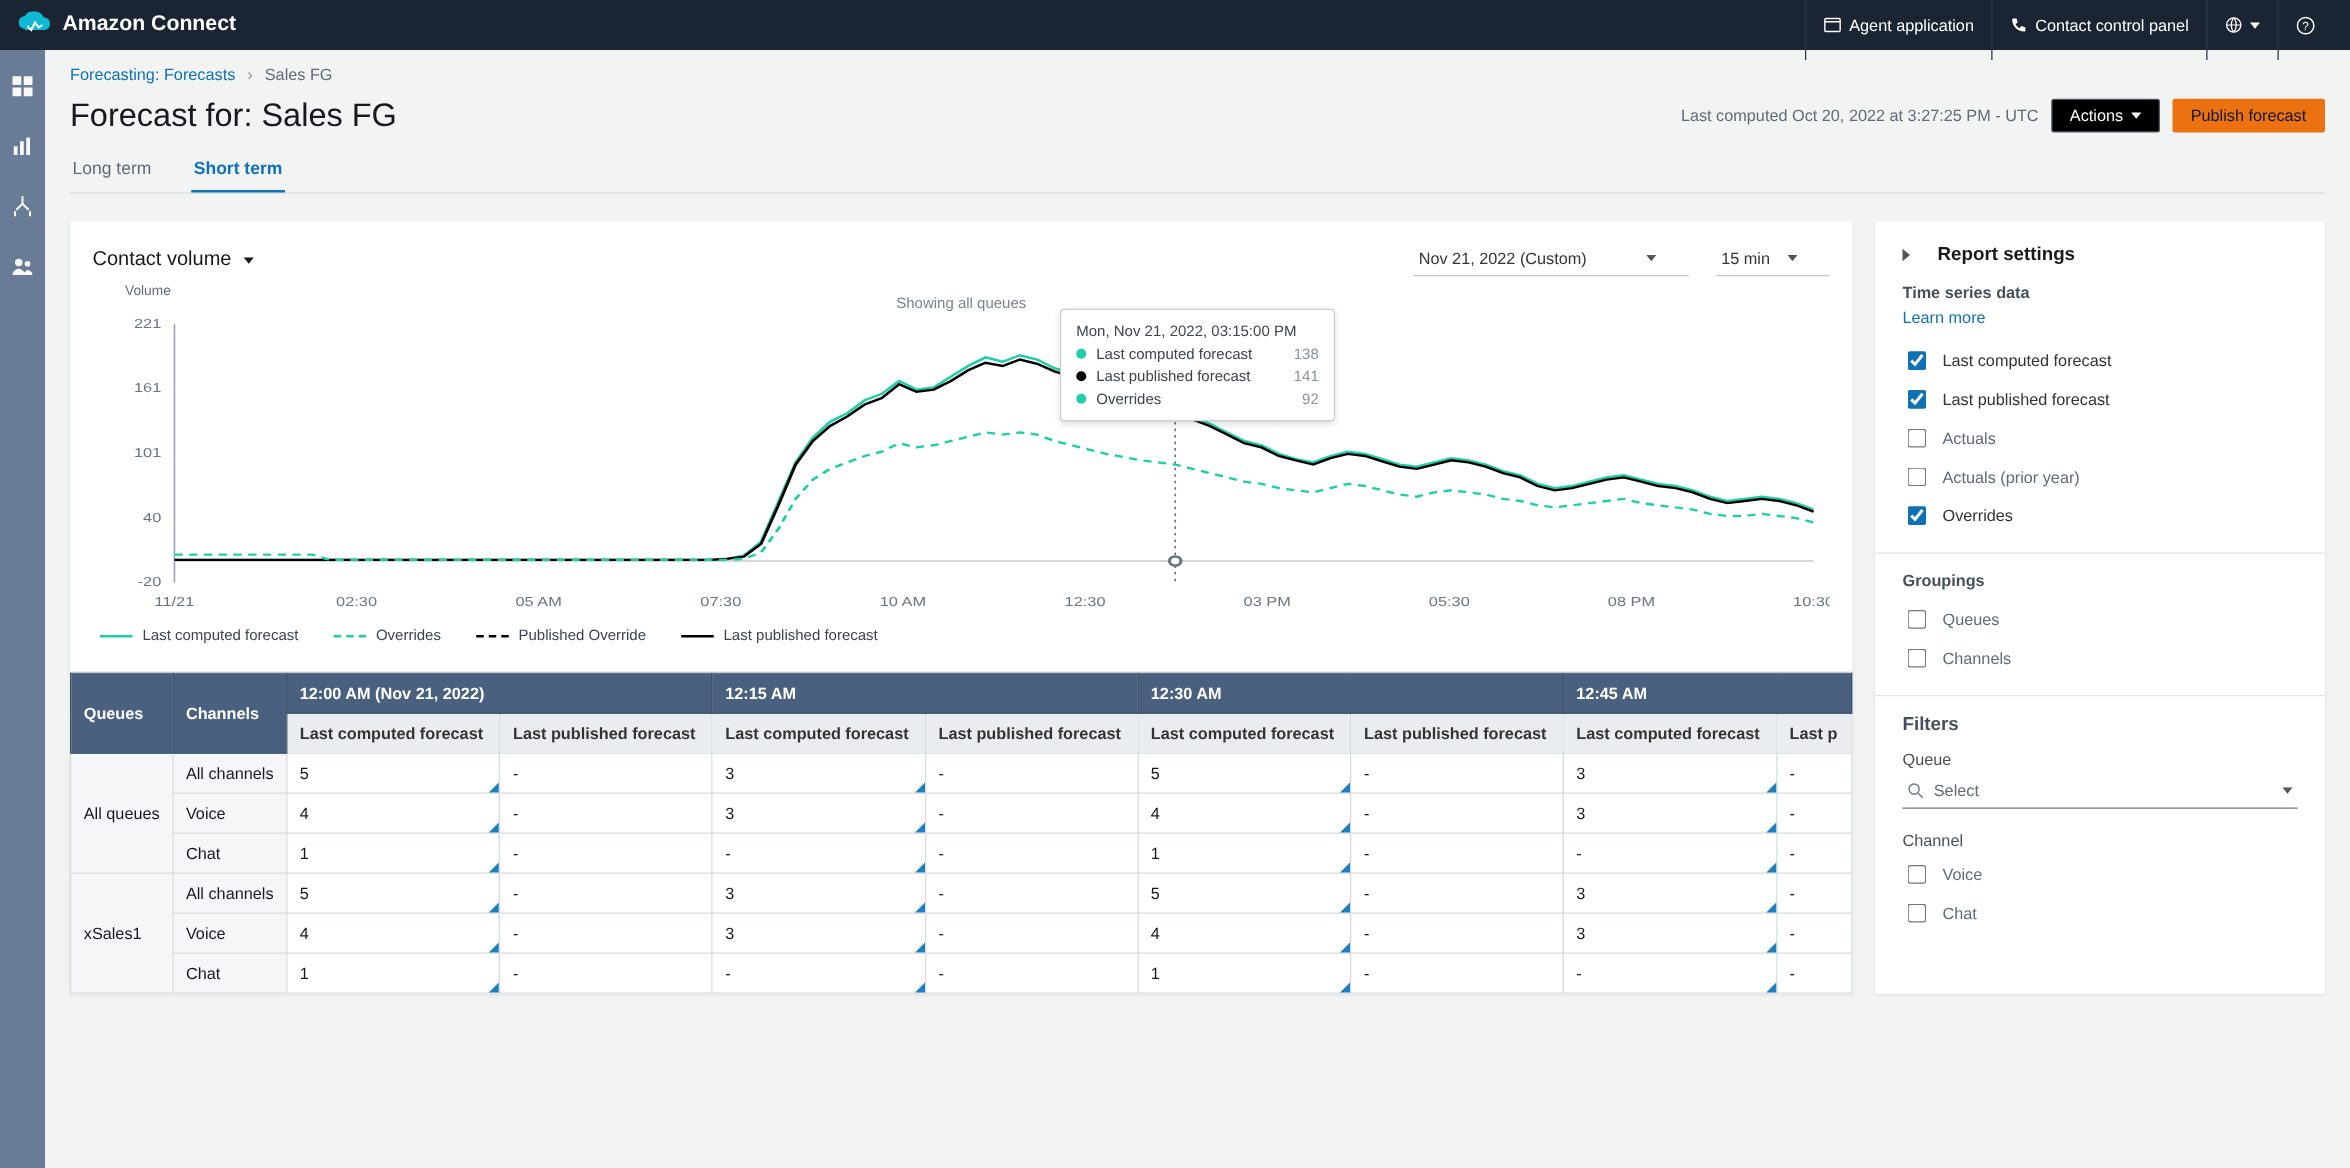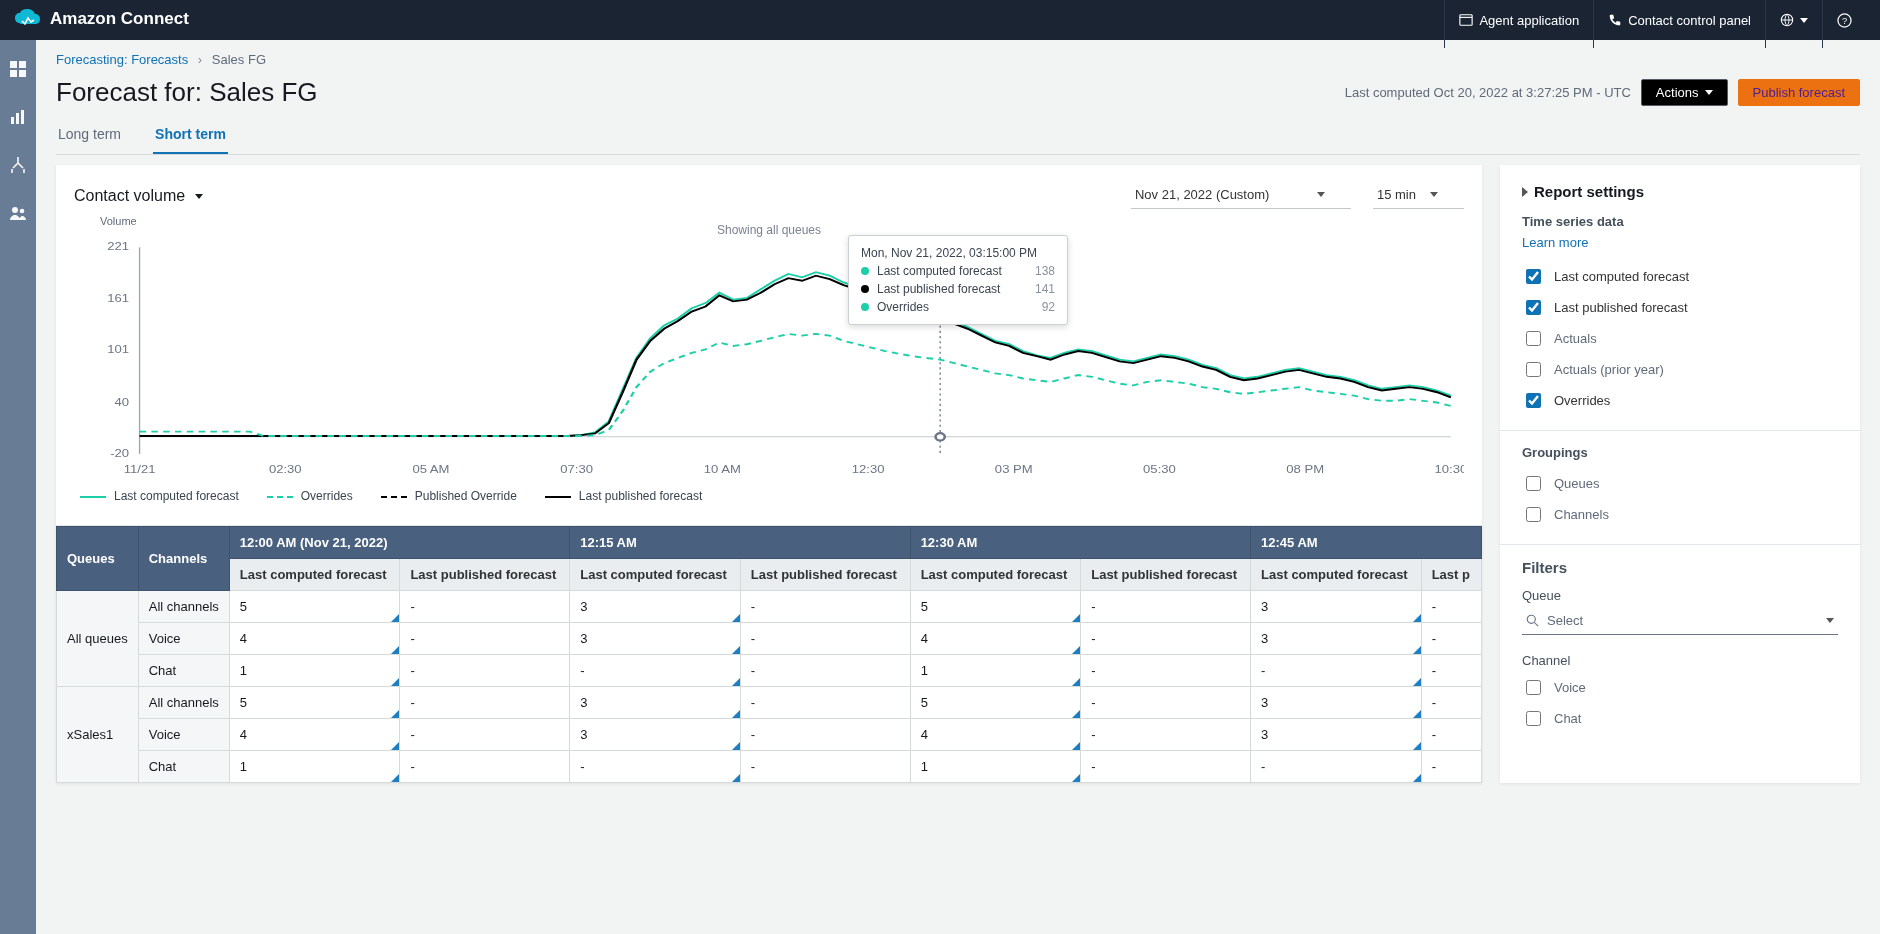--- a/index.html
+++ b/index.html
@@ -23,27 +23,27 @@
   .page{margin-left:36px;padding:8px 20px 20px 20px}
   .crumb{color:var(--link);font-size:13px;padding:4px 0 10px 0}
   .crumb .sep{color:#8a8f98;margin:0 6px}
   .crumb .cur{color:#5f6b7a}
   .titlebar{display:flex;align-items:center;gap:18px;margin-bottom:6px}
   .title{font-size:26px;font-weight:400}
   .title-r{margin-left:auto;display:flex;align-items:center;gap:10px}
   .lastcomp{color:#5f6b7a;font-size:13px}
   .btn{border:1px solid #545b64;background:#fff;color:#16191f;padding:5px 14px;border-radius:2px;font-size:13px;display:inline-flex;align-items:center;gap:6px;cursor:pointer}
   .btn.dark{background:#000000;border-color:#545b64;color:#fff}
-  .btn.primary{background:#ec7211;border-color:#ec7211;color:#4c1d95}
+  .btn.primary{background:#ec7211;border-color:#ec7211;color:#0f172a}
   .caret{width:0;height:0;border-left:4px solid transparent;border-right:4px solid transparent;border-top:5px solid currentColor}
   .tabs{display:flex;gap:30px;margin-top:8px;border-bottom:1px solid #d5dbdb}
   .tab{padding:10px 2px;font-size:14px;color:#5f6b7a;cursor:pointer}
   .tab.active{color:var(--link);border-bottom:2px solid var(--link);font-weight:600}
   
-  .cols{display:flex;gap:18px;margin-top:10px}
+  .cols{display:flex;gap:18px;margin-top:22px}
   .main{flex:1;background:var(--panel);padding:18px 18px 0 18px;box-shadow:0 1px 3px rgba(0,0,0,.08)}
   .side{width:360px;background:var(--panel);padding:18px 22px;box-shadow:0 1px 3px rgba(0,0,0,.08)}
   .metricrow{display:flex;align-items:center;gap:24px}
   .dropdown{display:flex;align-items:center;gap:10px;font-size:16px;font-weight:500;cursor:pointer}
   .subtle-sel{border:none;border-bottom:1px solid #c2c7cb;background:transparent;padding:4px 26px 6px 4px;font-size:13px;color:#333;min-width:220px;position:relative;display:inline-flex;align-items:center;justify-content:space-between}
   .subtle-sel .caret{border-top-color:#555;margin-left:14px}
   .subtle-sel.sm{min-width:58px}
   .metricrow .right{margin-left:auto;display:flex;gap:22px}
   .chart-wrap{position:relative;margin-top:6px}
   .axis-lbl{font-size:11px;color:#5f6b7a}
@@ -61,21 +61,21 @@
   .tbl{margin:0 -18px 0 -18px;overflow-x:auto;border-top:1px solid #e5e8ea}
   table{border-collapse:collapse;min-width:100%;font-size:13px}
   th,td{border:1px solid #d5dbdb;padding:8px 10px;text-align:left;white-space:nowrap}
   thead tr:first-child th{background:var(--bluehdr);color:#fff;border-color:#3d526b}
   thead tr:nth-child(2) th{background:#e9edef;color:#333;font-weight:600;position:relative}
   td.group{background:#f4f6f7;font-weight:500}
   td.ch{background:#f4f6f7}
   td.val{position:relative}
   td.val .corner{position:absolute;right:0;bottom:0;width:0;height:0;border-left:8px solid transparent;border-bottom:8px solid #1d7fbf}
   
-  .side h3{font-size:15px;margin:0 0 14px 0;display:flex;align-items:center;gap:6px}
+  .side h3{font-size:15px;margin:0 0 14px 0;display:flex;align-items:center;gap:22px}
   .side .sec-lbl{font-size:13px;color:#44515c;font-weight:600;margin:6px 0 4px 0}
   .side a.learn{color:var(--link);font-size:13px}
   .chk{display:flex;align-items:center;gap:10px;font-size:13px;padding:5px 0;color:#333}
   .chk input{width:15px;height:15px;accent-color:#0f72b5}
   .chk.light{color:#5f6b7a}
   .side hr{border:none;border-top:1px solid #e2e6e8;margin:14px -22px}
   .sel-underline{border:none;border-bottom:1px solid #6b7684;padding:6px 4px;display:flex;align-items:center;gap:8px;color:#5f6b7a;font-size:13px}
   .sel-underline .caret{margin-left:auto;border-top-color:#555}
   .info-ico{display:inline-flex;width:14px;height:14px;border-radius:50%;background:#2f3a46;color:#fff;font-size:10px;align-items:center;justify-content:center;margin-left:4px}
   .chev{width:0;height:0;border-top:5px solid transparent;border-bottom:5px solid transparent;border-left:6px solid #555;display:inline-block}

